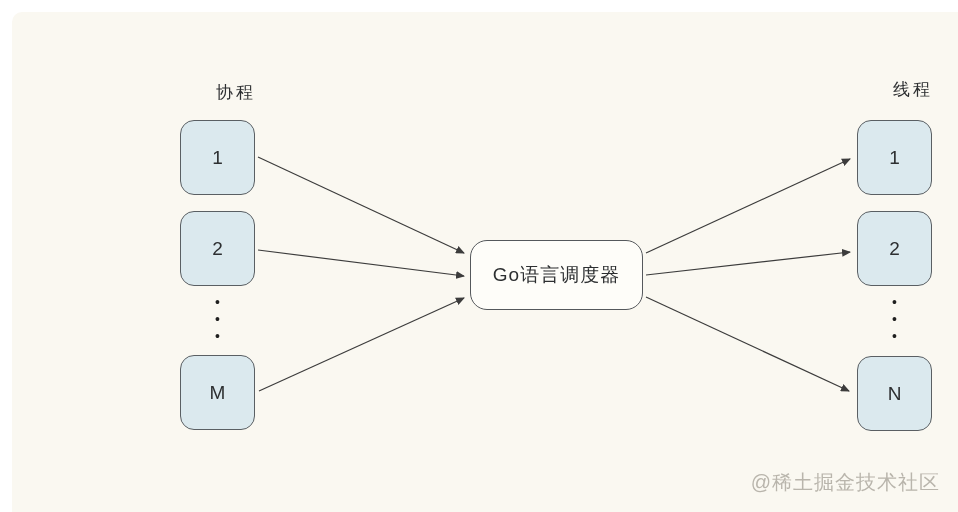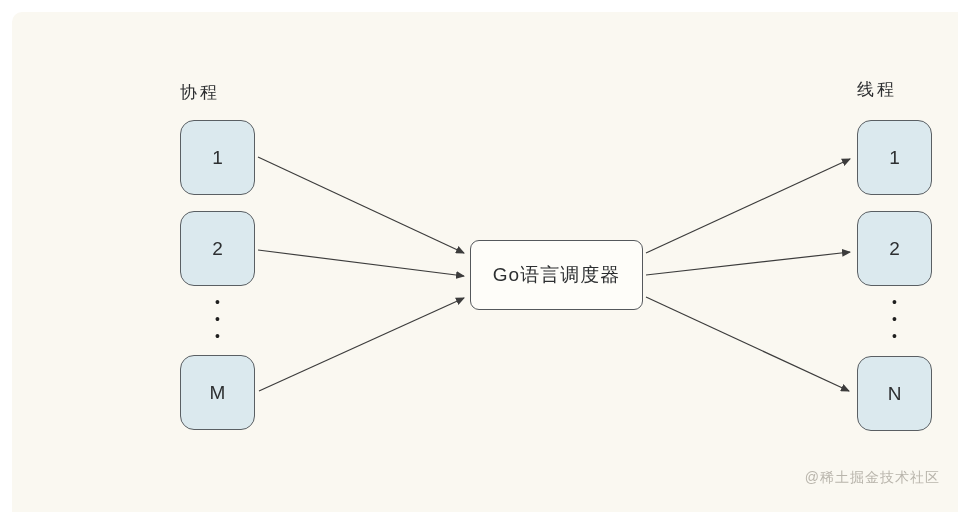--- a/index.html
+++ b/index.html
@@ -16,21 +16,21 @@
     left: 12px;
     top: 12px;
     width: 946px;
     height: 500px;
     background: #faf8f1;
     border-radius: 10px 0 0 0;
   }
   .group-label {
     position: absolute;
     width: 76px;
-    text-align: left;
+    text-align: right;
     font-size: 17px;
     letter-spacing: 3px;
     color: #2d2f31;
   }
   .node {
     position: absolute;
     width: 75px;
     height: 75px;
     background: #dbe9ee;
     border: 1.3px solid #5a5f63;
@@ -43,21 +43,21 @@
     box-sizing: border-box;
   }
   .center-node {
     position: absolute;
     left: 470px;
     top: 240px;
     width: 173px;
     height: 70px;
     background: #fefdf9;
     border: 1.3px solid #55585c;
-    border-radius: 9px;
+    border-radius: 17px;
     display: flex;
     align-items: center;
     justify-content: center;
     font-size: 19px;
     letter-spacing: 1px;
     color: #2d2f31;
     box-sizing: border-box;
   }
   .ellipsis {
     position: absolute;
@@ -68,21 +68,21 @@
     font-size: 14px;
     line-height: 17px;
     color: #1f1f1f;
   }
   .watermark {
     position: absolute;
     left: 700px;
     top: 469px;
     width: 240px;
     text-align: right;
-    font-size: 14px;
+    font-size: 20px;
     letter-spacing: 1px;
     color: #b9b5ac;
   }
   svg.arrows {
     position: absolute;
     left: 0;
     top: 0;
     pointer-events: none;
   }
 </style>

